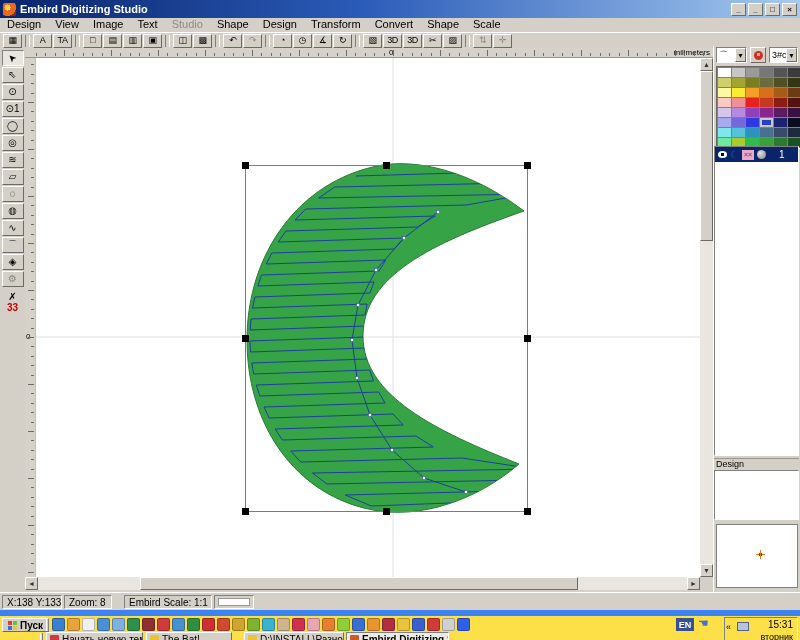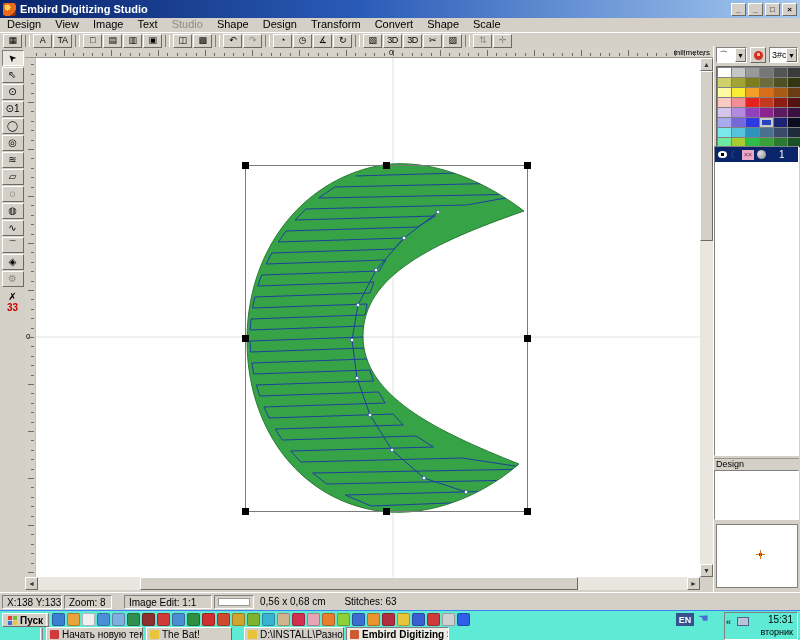--- a/index.html
+++ b/index.html
@@ -65,21 +65,21 @@
   .combo{display:flex;align-items:center;background:#fff;border:1px solid;border-color:#808080 #fff #fff #808080;height:16px;font-size:9px}
   .combo .val{flex:1;padding-left:2px;overflow:hidden;white-space:nowrap}
   .combo .drop{width:11px;height:14px;font-size:7px;display:flex;align-items:center;justify-content:center;flex:none}
   #hoopbtn{left:750px;top:47px;width:16px;height:16px;display:flex;align-items:center;justify-content:center}
   #hoopglyph{width:9px;height:9px;border-radius:50%;background:radial-gradient(circle at 50% 40%,#ffb0a0 0 25%,#d03020 26% 80%,#801000 81%)}
   
   #statusbar{left:0;top:592px;width:800px;height:18px;border-top:1px solid #fff;font-size:10px}
   .spanel{position:absolute;top:2px;height:14px;line-height:13px;padding-left:4px;border:1px solid;border-color:#808080 #fff #fff #808080;white-space:nowrap}
   #sp4box{position:absolute;left:3px;top:2px;width:32px;height:8px;background:#fff;border:1px solid #999}
   
-  #taskbar{left:0;top:610px;width:800px;height:30px;background:#5eead4;border-top:1px solid #3b82f6}
+  #taskbar{left:0;top:610px;width:800px;height:30px;background:#fde047;border-top:6px solid #3b82f6}
   #startbtn{position:absolute;left:2px;top:2px;height:14px;display:flex;align-items:center;gap:3px;padding:0 5px;font-weight:bold;font-size:10px}
   #startflag{width:9px;height:9px;display:grid;grid-template-columns:4px 4px;gap:1px}
   #startflag i{display:block;width:4px;height:4px}
   .grip{position:absolute;width:3px;height:12px;border-left:1px solid #fff;border-right:1px solid #808080}
   .ql{position:absolute;top:2px;width:13px;height:13px;border-radius:2px;border:1px solid rgba(0,0,0,.25)}
   #enbox{position:absolute;left:676px;top:2px;width:18px;height:13px;background:#36518e;color:#fff;font-size:9px;font-weight:bold;display:flex;align-items:center;justify-content:center}
   #handicon{position:absolute;left:698px;top:0;font-size:12px;color:#4a6fd0}
   .taskbtn{position:absolute;top:16px;height:14px;display:flex;align-items:center;gap:3px;padding:0 3px;font-size:10px;white-space:nowrap;overflow:hidden}
   .taskbtn .tico{width:9px;height:9px;flex:none;border-radius:1px}
   .taskbtn.active{font-weight:bold;background:#eceae4;border-color:#808080 #fff #fff #808080}
@@ -459,28 +459,24 @@
 <div id="partslist" class="abs"></div>
 <div id="preview" class="abs">
   <span id="cross">
       <i id="crossdot"></i>
     </span>
 </div>
 
 <div id="statusbar" class="abs">
   <div class="spanel" style="left:2px;width:60px">X:138  Y:133</div>
   <div class="spanel" style="left:64px;width:48px">Zoom: 8</div>
-  <div class="spanel" style="left:124px;width:88px">Image Edit: 1:1</div>
+  <div class="spanel" style="left:124px;width:88px">Embird Scale: 1:1</div>
   <div class="spanel" style="left:214px;width:40px">
       <span id="sp4box"></span>
     </div>
-  <div class="spanel" style="left:256px;width:160px;border:none">
-    <span>0,56 x 0,68 cm</span>
-    <span style="margin-left:16px">Stitches: 63</span>
-  </div>
 </div>
 
 <div id="taskbar" class="abs">
   <div id="startbtn" class="raised">
     <span id="startflag">
       <i style="background:#e33e2f"></i>
         <i style="background:#6fbf3a"></i>
         <i style="background:#3a6fd0"></i>
         <i style="background:#e8c43a"></i>
     </span>

